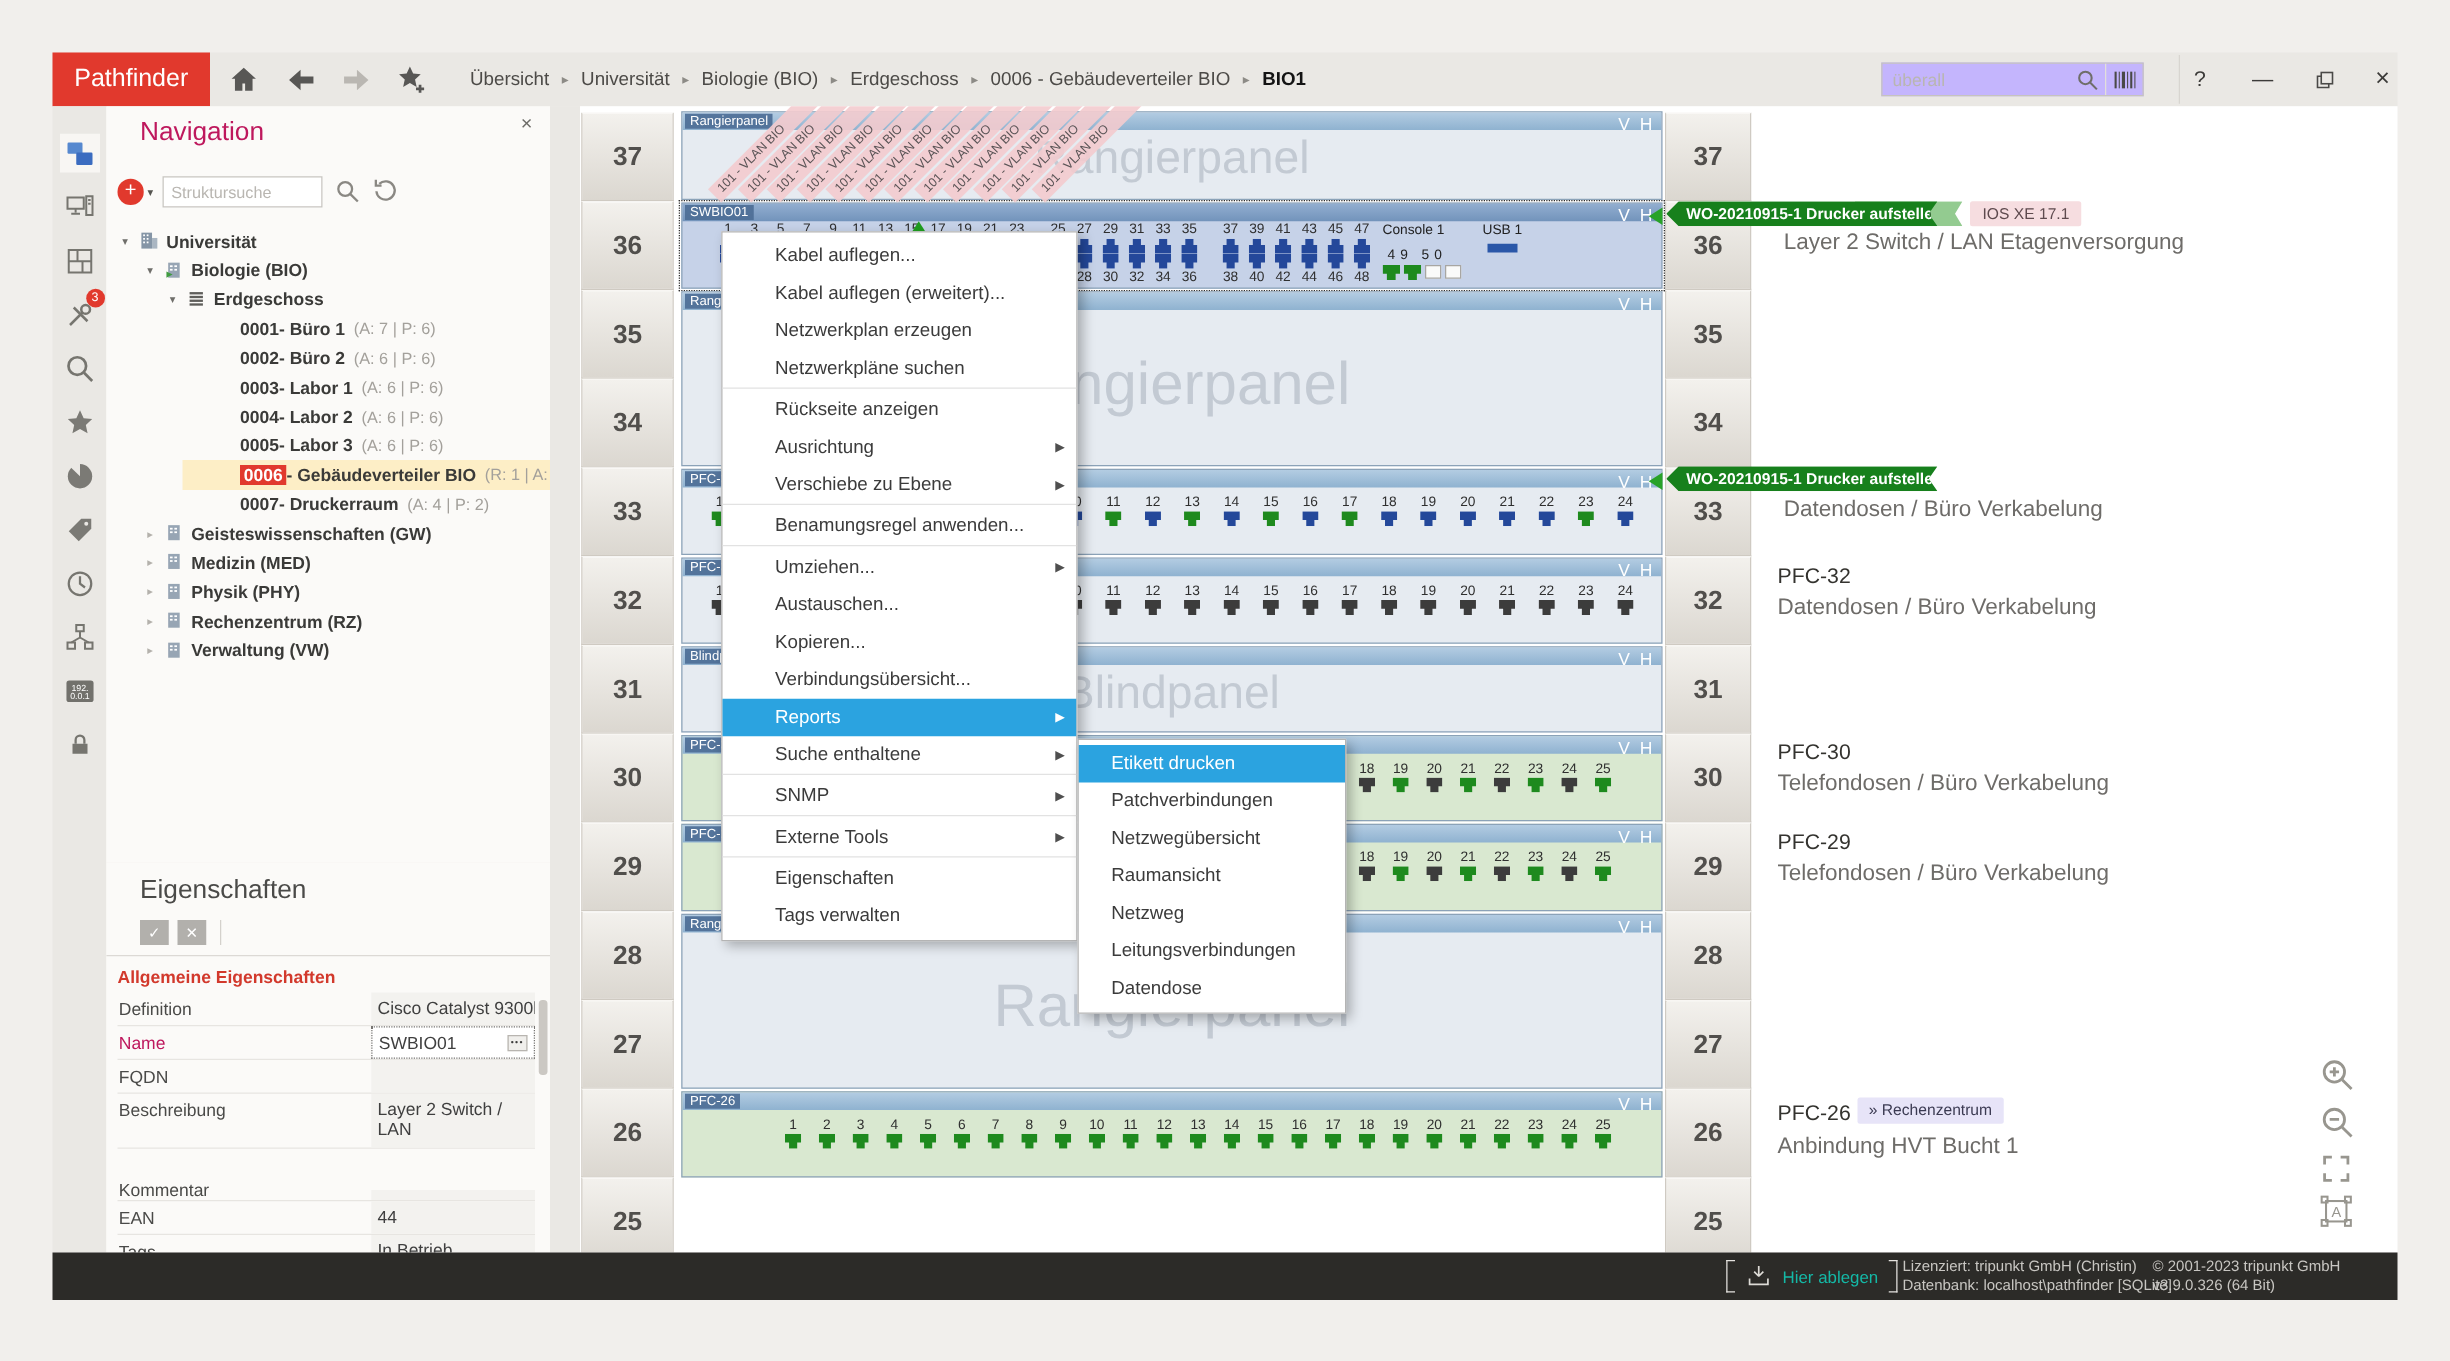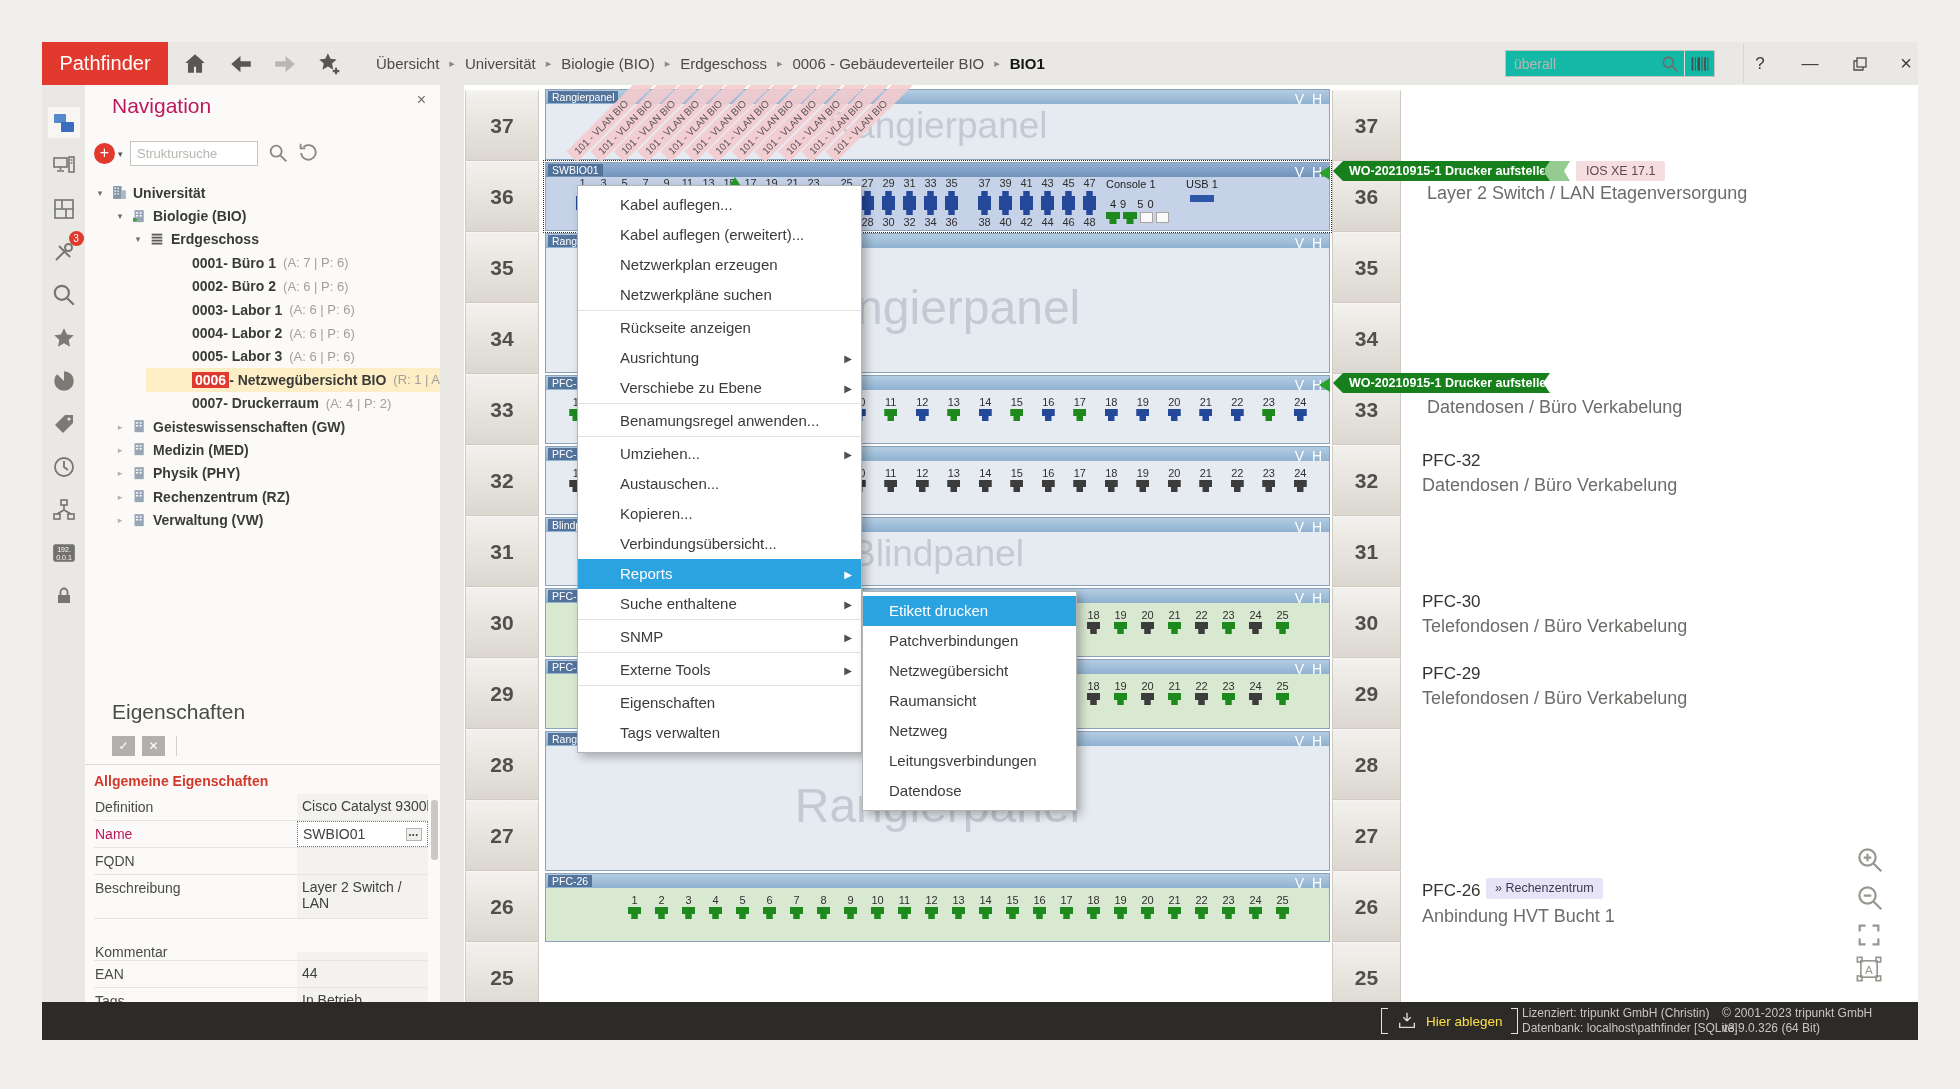--- a/index.html
+++ b/index.html
@@ -11,21 +11,21 @@
   #titlebar { position:absolute; left:42px; top:42px; width:1876px; height:43px; background:#eae8e4; }
   #logo { position:absolute; left:0; top:0; width:126px; height:43px; background:#e1392d; color:#fff;
           font-size:20px; display:flex; align-items:center; justify-content:center; }
   .tbicon { position:absolute; top:9px; width:26px; height:26px; }
   #breadcrumb { position:absolute; left:330px; top:0; height:43px; display:flex; align-items:center; font-size:15px; color:#4c4a47; }
   .crumb { display:flex; align-items:center; white-space:nowrap; }
   .crumb-label { padding:0 4px; }
   .crumb:last-child .crumb-label { font-weight:bold; color:#141414; }
   .crumb-sep { font-size:11px; color:#8d8b86; padding:0 6px; }
   .crumb:last-child .crumb-sep { display:none; }
-  #searchbox { position:absolute; left:1463px; top:8px; width:210px; height:27px; background:#14b8a6; border:1px solid #c6c3be; display:flex; align-items:center; }
+  #searchbox { position:absolute; left:1463px; top:8px; width:210px; height:27px; background:#c4b5fd; border:1px solid #c6c3be; display:flex; align-items:center; }
   #searchbox input { flex:1; min-width:0; border:0; outline:none; background:transparent; font-size:14px; padding:0 8px; color:#333; font-family:inherit;}
   #searchbox input::placeholder { color:#b9b6b1; }
   #barcode-btn { width:30px; height:25px; display:flex; align-items:center; justify-content:center; border-left:1px solid #e2dfda;}
   #tb-divider { position:absolute; left:1701px; top:2px; width:1px; height:39px; background:#d8d5d0; }
   .winbtn { position:absolute; top:0; width:42px; height:43px; display:flex; align-items:center; justify-content:center; font-size:17px; color:#3c3b39; }
 
   
   #iconstrip { position:absolute; left:42px; top:85px; width:43px; height:917px; background:#eae8e4;
                display:flex; flex-direction:column; align-items:center; padding-top:22px; gap:12px; }
   .sicon { position:relative; width:32px; height:31px; display:flex; align-items:center; justify-content:center; }
@@ -152,21 +152,21 @@
   .mi.selected { background:#2ba3e0; color:#fff; }
   .mi-arrow { position:absolute; right:9px; top:1px; font-size:10px; color:#4f4f4f; display:none; }
   .mi.arrow .mi-arrow { display:block; }
   .mi.selected .mi-arrow { color:#fff; }
 
   
   #statusbar { position:absolute; left:42px; top:1002px; width:1876px; height:38px; background:#2c2b28; color:#cbc9c5; }
   #dropgroup { position:absolute; left:1339px; top:6px; height:26px; display:flex; align-items:center; gap:8px; }
   .bracket { width:7px; height:26px; border:1px solid #e5e3df; }
   .bracket.l { border-right:none; } .bracket.r { border-left:none; }
-  #drop-label { font-size:13.5px; color:#fde047; }
+  #drop-label { font-size:13.5px; color:#14b8a6; }
   .sb-col { position:absolute; top:4px; font-size:12px; line-height:15px; color:#c8c6c2; }
   #sb-license { left:1480px; } #sb-version { left:1680px; }
 </style>
 </head>
 <body>
 
 <div id="canvas">
 
   <div id="titlebar">
     <div id="logo">Pathfinder</div>
@@ -443,21 +443,21 @@
           </div>
 
           <div class="trow room">
             <span class="room-num">0005</span>
             <span class="tname"> - Labor 3</span>
             <span class="tcount">(A: 6 | P: 6)</span>
           </div>
 
           <div class="trow room selected">
             <span class="room-num">0006</span>
-            <span class="tname"> - Netzwegübersicht BIO</span>
+            <span class="tname"> - Gebäudeverteiler BIO</span>
             <span class="tcount">(R: 1 | A: 15</span>
           </div>
 
           <div class="trow room">
             <span class="room-num">0007</span>
             <span class="tname"> - Druckerraum</span>
             <span class="tcount">(A: 4 | P: 2)</span>
           </div>
         </div>
       <div>

